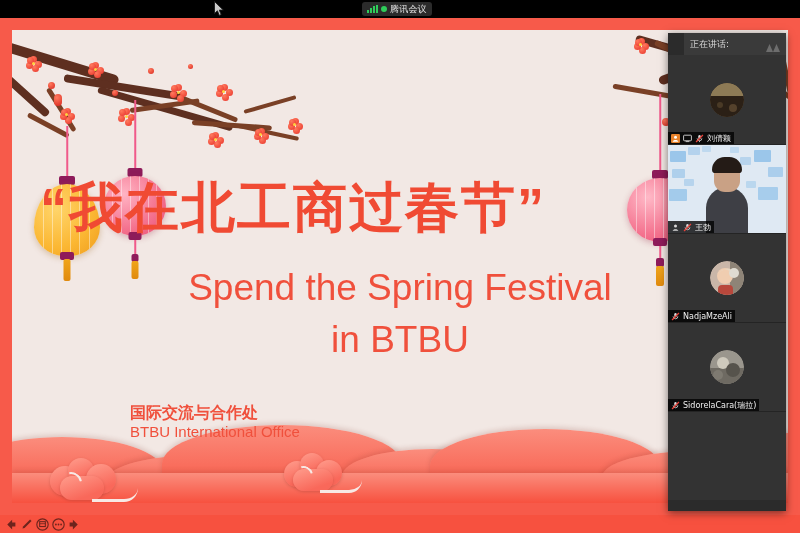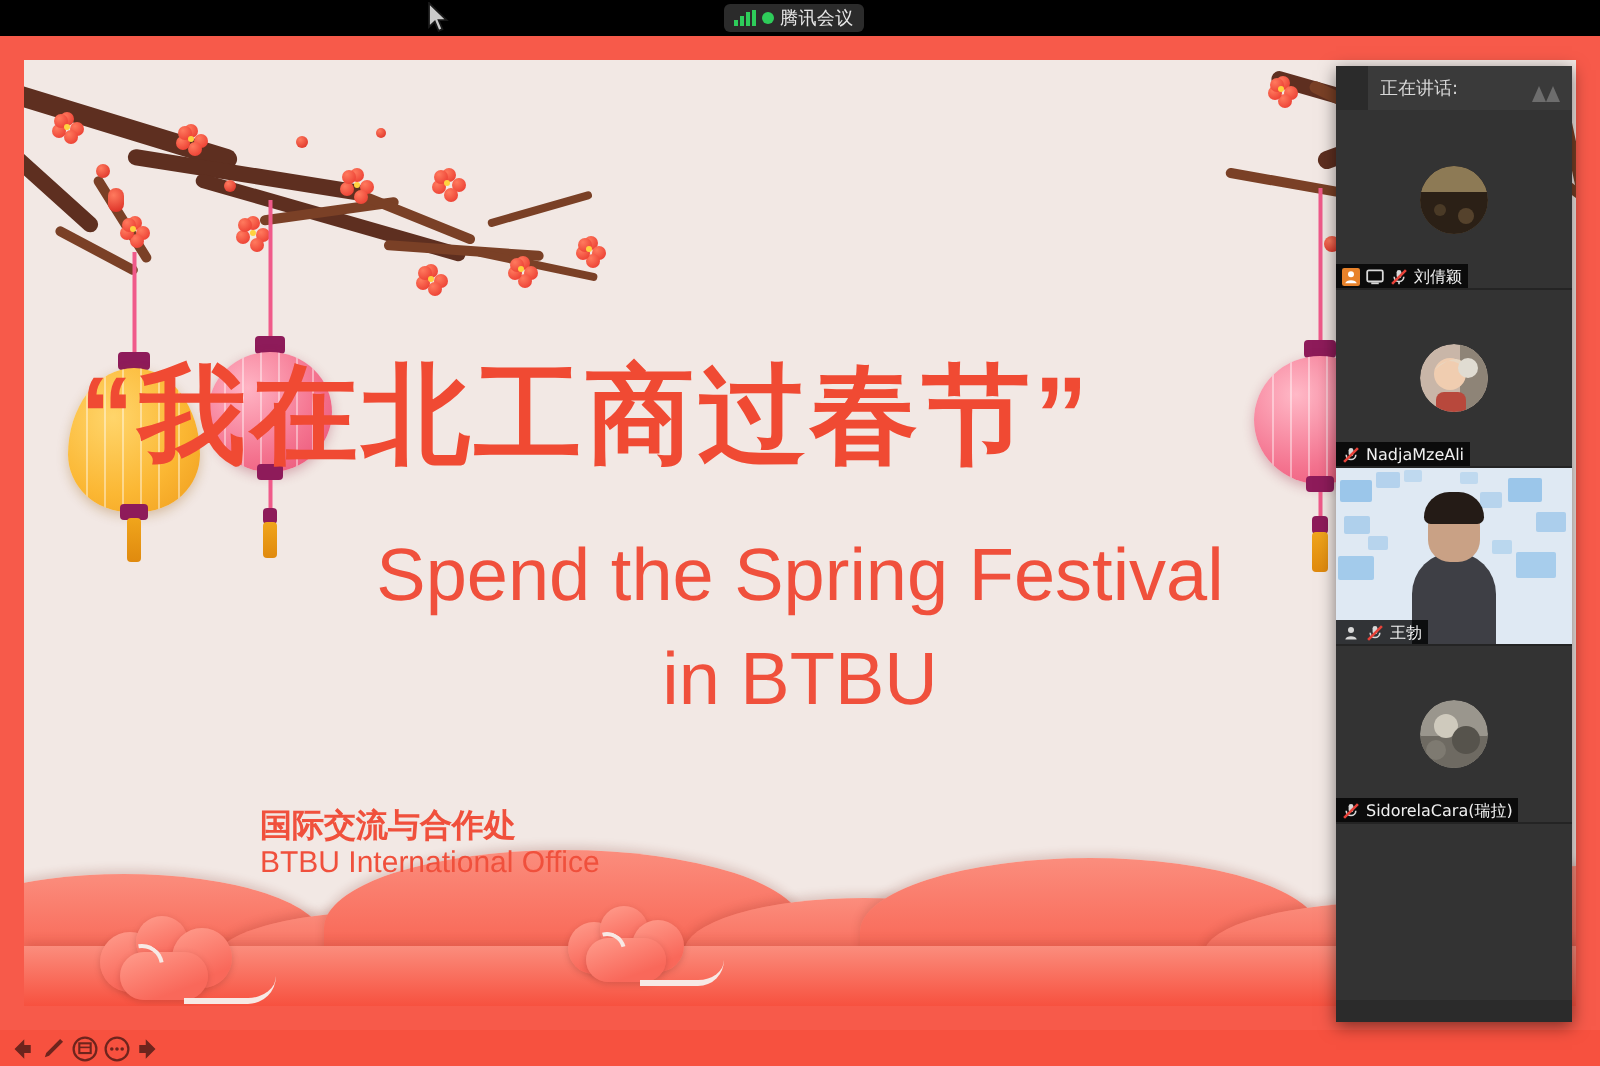--- a/index.html
+++ b/index.html
@@ -509,48 +509,20 @@
           <rect x="0.8" y="1.6" width="10.4" height="7.4" rx="1" fill="none" stroke="#d8d8d8" stroke-width="1.2"></rect>
           <rect x="3.5" y="9.6" width="5" height="1.2" fill="#d8d8d8"></rect>
         </svg>
         <svg class="ic" viewBox="0 0 12 12">
           <rect x="4.4" y="1.3" width="3.2" height="5.6" rx="1.6" fill="#d8d8d8"></rect>
           <path d="M2.8 5.8 a3.2 3.2 0 0 0 6.4 0" fill="none" stroke="#d8d8d8" stroke-width="1.1"></path>
           <line x1="6" y1="9" x2="6" y2="10.8" stroke="#d8d8d8" stroke-width="1.1"></line>
           <line x1="1.4" y1="10.6" x2="10.6" y2="1.4" stroke="#e8433a" stroke-width="1.7"></line>
         </svg>
         <span class="nm-text">刘倩颖</span>
-      </div>
-    </div>
-
-    <div class="tile">
-      <div class="avatar">
-        <svg class="photo-av" viewBox="0 0 34 34">
-          <defs>
-              <clipPath id="c2">
-                <circle cx="17" cy="17" r="17"></circle>
-              </clipPath>
-            </defs>
-          <g clip-path="url(#c2)">
-            <rect width="34" height="34" fill="#c9b6a8"></rect>
-            <rect x="20" y="0" width="14" height="34" fill="#8e8477"></rect>
-            <circle cx="15" cy="15" r="8" fill="#f0cdb0"></circle>
-            <path d="M7 13 q8 -9 16 0 q-2 -11 -16 0Z" fill="#e8d7c2"></path>
-            <rect x="8" y="24" width="15" height="12" rx="4" fill="#b8483c"></rect>
-            <circle cx="24" cy="12" r="5" fill="#e0dcd2"></circle>
-          </g>
-        </svg>
-      </div>
-      <div class="namebar">
-        <svg class="ic" viewBox="0 0 12 12">
-          <rect x="4.4" y="1.3" width="3.2" height="5.6" rx="1.6" fill="#d8d8d8"></rect>
-          <path d="M2.8 5.8 a3.2 3.2 0 0 0 6.4 0" fill="none" stroke="#d8d8d8" stroke-width="1.1"></path>
-          <line x1="1.4" y1="10.6" x2="10.6" y2="1.4" stroke="#e8433a" stroke-width="1.7"></line>
-        </svg>
-        <span class="nm-text">NadjaMzeAli</span>
       </div>
     </div>
 
     <div class="tile video-tile">
       <div class="vwall">
         <div class="blk" style="left:2px;top:6px;width:16px;height:11px;"></div>
         <div class="blk" style="left:4px;top:24px;width:13px;height:9px;opacity:.6"></div>
         <div class="blk" style="left:1px;top:44px;width:18px;height:12px;opacity:.75"></div>
         <div class="blk" style="left:20px;top:2px;width:12px;height:8px;opacity:.55"></div>
         <div class="blk" style="left:16px;top:34px;width:10px;height:7px;opacity:.5"></div>
@@ -576,20 +548,48 @@
           <line x1="1.4" y1="10.6" x2="10.6" y2="1.4" stroke="#e8433a" stroke-width="1.7"></line>
         </svg>
         <span class="nm-text">王勃</span>
       </div>
     </div>
 
     <div class="tile">
       <div class="avatar">
         <svg class="photo-av" viewBox="0 0 34 34">
           <defs>
+              <clipPath id="c2">
+                <circle cx="17" cy="17" r="17"></circle>
+              </clipPath>
+            </defs>
+          <g clip-path="url(#c2)">
+            <rect width="34" height="34" fill="#c9b6a8"></rect>
+            <rect x="20" y="0" width="14" height="34" fill="#8e8477"></rect>
+            <circle cx="15" cy="15" r="8" fill="#f0cdb0"></circle>
+            <path d="M7 13 q8 -9 16 0 q-2 -11 -16 0Z" fill="#e8d7c2"></path>
+            <rect x="8" y="24" width="15" height="12" rx="4" fill="#b8483c"></rect>
+            <circle cx="24" cy="12" r="5" fill="#e0dcd2"></circle>
+          </g>
+        </svg>
+      </div>
+      <div class="namebar">
+        <svg class="ic" viewBox="0 0 12 12">
+          <rect x="4.4" y="1.3" width="3.2" height="5.6" rx="1.6" fill="#d8d8d8"></rect>
+          <path d="M2.8 5.8 a3.2 3.2 0 0 0 6.4 0" fill="none" stroke="#d8d8d8" stroke-width="1.1"></path>
+          <line x1="1.4" y1="10.6" x2="10.6" y2="1.4" stroke="#e8433a" stroke-width="1.7"></line>
+        </svg>
+        <span class="nm-text">NadjaMzeAli</span>
+      </div>
+    </div>
+
+    <div class="tile">
+      <div class="avatar">
+        <svg class="photo-av" viewBox="0 0 34 34">
+          <defs>
               <clipPath id="c3">
                 <circle cx="17" cy="17" r="17"></circle>
               </clipPath>
             </defs>
           <g clip-path="url(#c3)">
             <rect width="34" height="34" fill="#9a968d"></rect>
             <rect y="18" width="34" height="16" fill="#6e6a62"></rect>
             <circle cx="13" cy="13" r="6" fill="#cfcabd"></circle>
             <circle cx="23" cy="20" r="7" fill="#56534c"></circle>
             <circle cx="8" cy="25" r="5" fill="#7e7a71"></circle>

